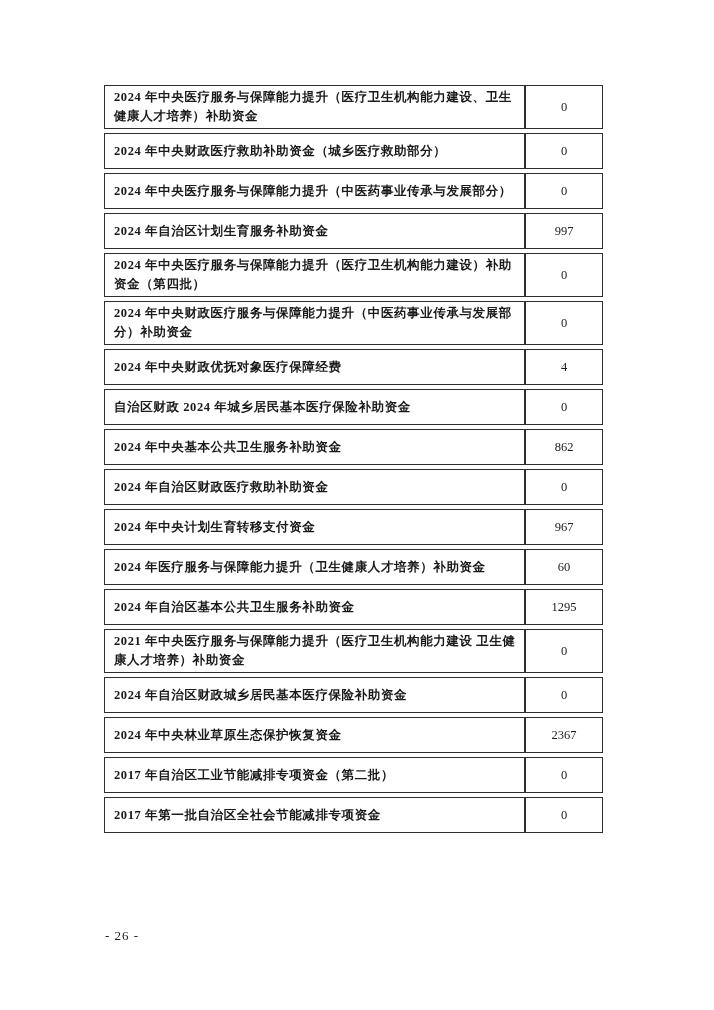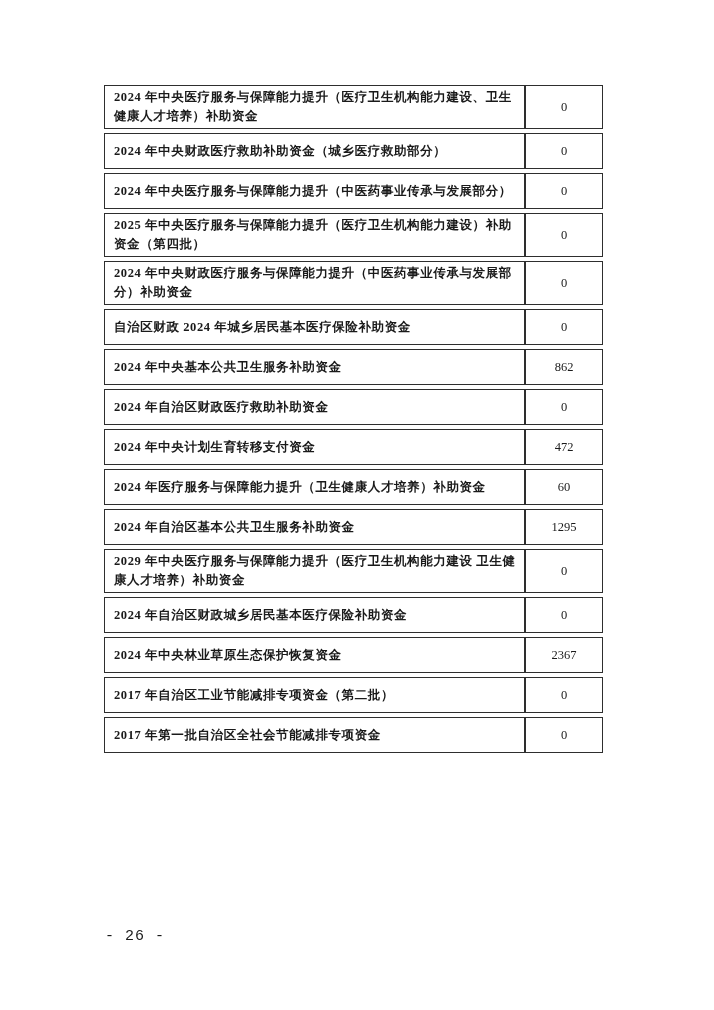--- a/index.html
+++ b/index.html
@@ -52,24 +52,23 @@
     padding: 2px 4px;
     text-align: center;
     font-weight: normal;
   }
   tr.s td { height: 36px; margin-left: 24px; }
   tr.d td { height: 44px; }
   .page-number {
     position: absolute;
     left: 105px;
     top: 928px;
-    font-size: 15px;
+    font-size: 13px;
     letter-spacing: 1px;
     color: #1a1a1a;
-    font-family: Liberation Mono, monospace;
   }
 </style>
 </head>
 <body>
 
 <div class="doc-page">
 
   <table class="subsidy-table">
     <tbody id="table-rows">
         <tr class="d">
@@ -77,54 +76,62 @@
           <td class="val">0</td>
         </tr>
         <tr class="s">
           <td class="desc">2024 年中央财政医疗救助补助资金（城乡医疗救助部分）</td>
           <td class="val">0</td>
         </tr>
         <tr class="s">
           <td class="desc">2024 年中央医疗服务与保障能力提升（中医药事业传承与发展部分）</td>
           <td class="val">0</td>
         </tr>
+        <tr class="s">
+          <td class="desc">2024 年自治区计划生育服务补助资金</td>
+          <td class="val">997</td>
+        </tr>
         <tr class="d">
-          <td class="desc">2025 年中央医疗服务与保障能力提升（医疗卫生机构能力建设）补助资金（第四批）</td>
+          <td class="desc">2024 年中央医疗服务与保障能力提升（医疗卫生机构能力建设）补助资金（第四批）</td>
           <td class="val">0</td>
         </tr>
         <tr class="d">
           <td class="desc">2024 年中央财政医疗服务与保障能力提升（中医药事业传承与发展部分）补助资金</td>
           <td class="val">0</td>
+        </tr>
+        <tr class="s">
+          <td class="desc">2024 年中央财政优抚对象医疗保障经费</td>
+          <td class="val">4</td>
         </tr>
         <tr class="s">
           <td class="desc">自治区财政 2024 年城乡居民基本医疗保险补助资金</td>
           <td class="val">0</td>
         </tr>
         <tr class="s">
           <td class="desc">2024 年中央基本公共卫生服务补助资金</td>
           <td class="val">862</td>
         </tr>
         <tr class="s">
           <td class="desc">2024 年自治区财政医疗救助补助资金</td>
           <td class="val">0</td>
         </tr>
         <tr class="s">
           <td class="desc">2024 年中央计划生育转移支付资金</td>
-          <td class="val">472</td>
+          <td class="val">967</td>
         </tr>
         <tr class="s">
           <td class="desc">2024 年医疗服务与保障能力提升（卫生健康人才培养）补助资金</td>
           <td class="val">60</td>
         </tr>
         <tr class="s">
           <td class="desc">2024 年自治区基本公共卫生服务补助资金</td>
           <td class="val">1295</td>
         </tr>
         <tr class="d">
-          <td class="desc">2029 年中央医疗服务与保障能力提升（医疗卫生机构能力建设 卫生健康人才培养）补助资金</td>
+          <td class="desc">2021 年中央医疗服务与保障能力提升（医疗卫生机构能力建设 卫生健康人才培养）补助资金</td>
           <td class="val">0</td>
         </tr>
         <tr class="s">
           <td class="desc">2024 年自治区财政城乡居民基本医疗保险补助资金</td>
           <td class="val">0</td>
         </tr>
         <tr class="s">
           <td class="desc">2024 年中央林业草原生态保护恢复资金</td>
           <td class="val">2367</td>
         </tr>

